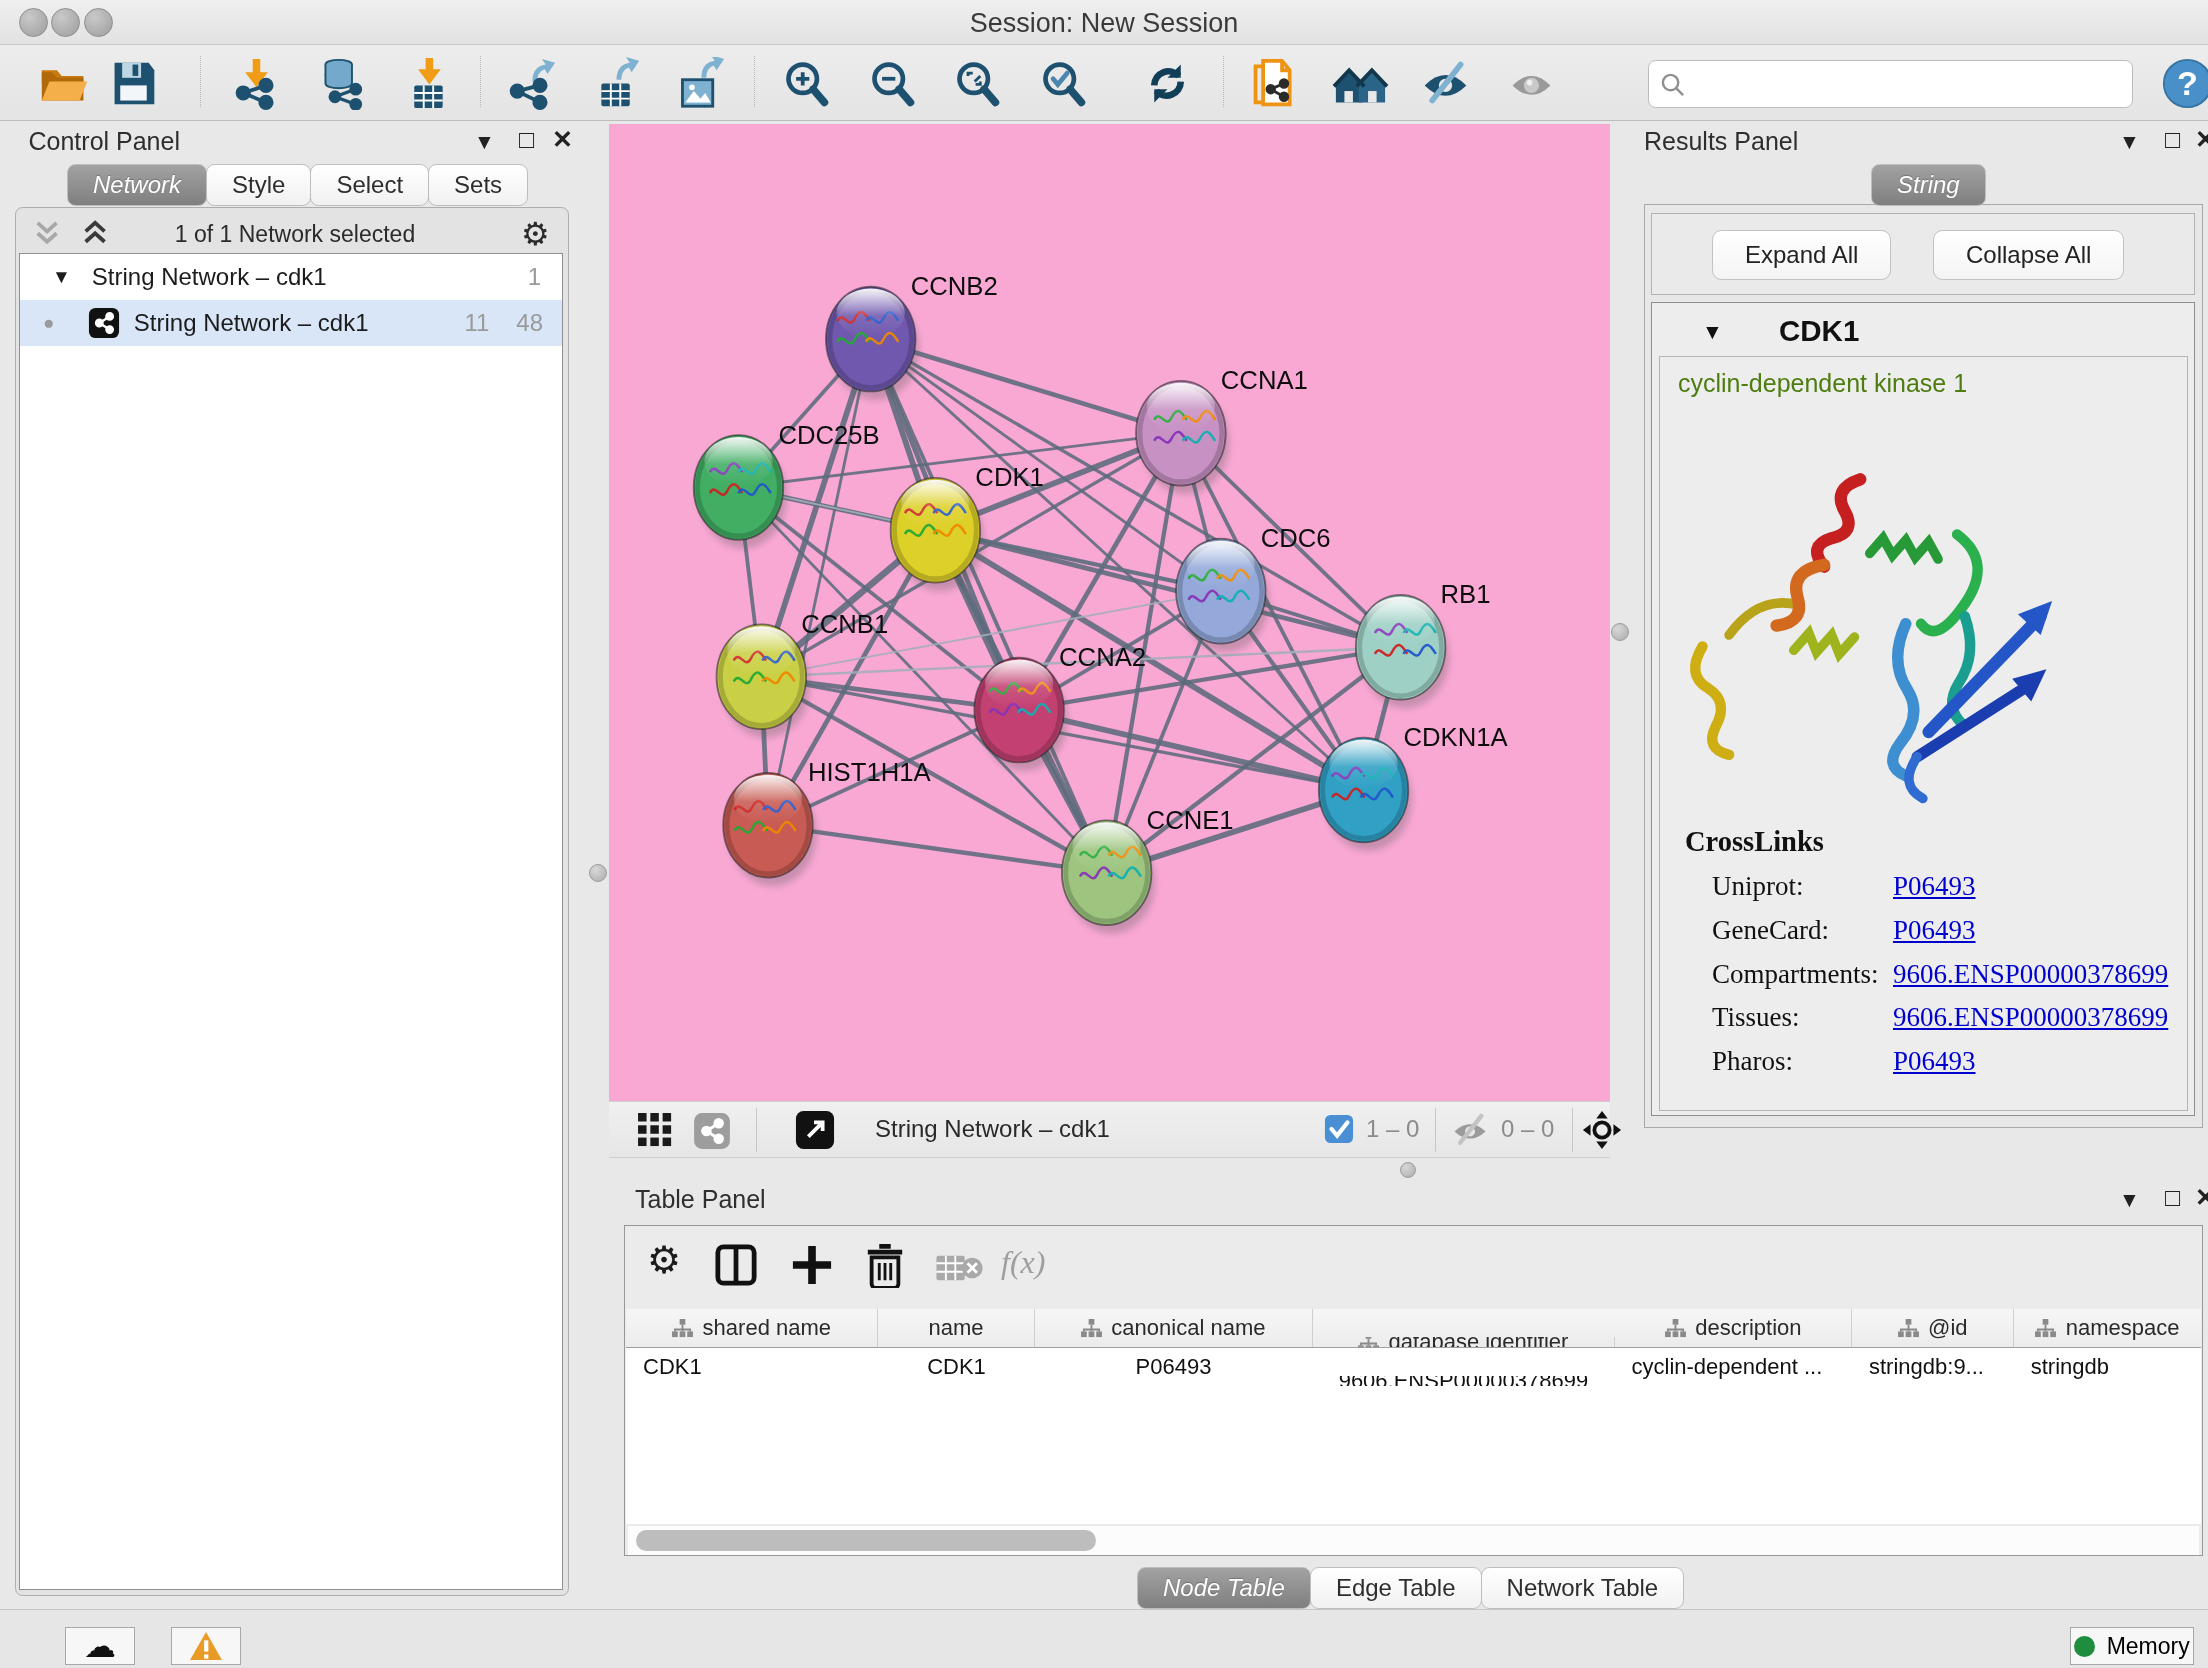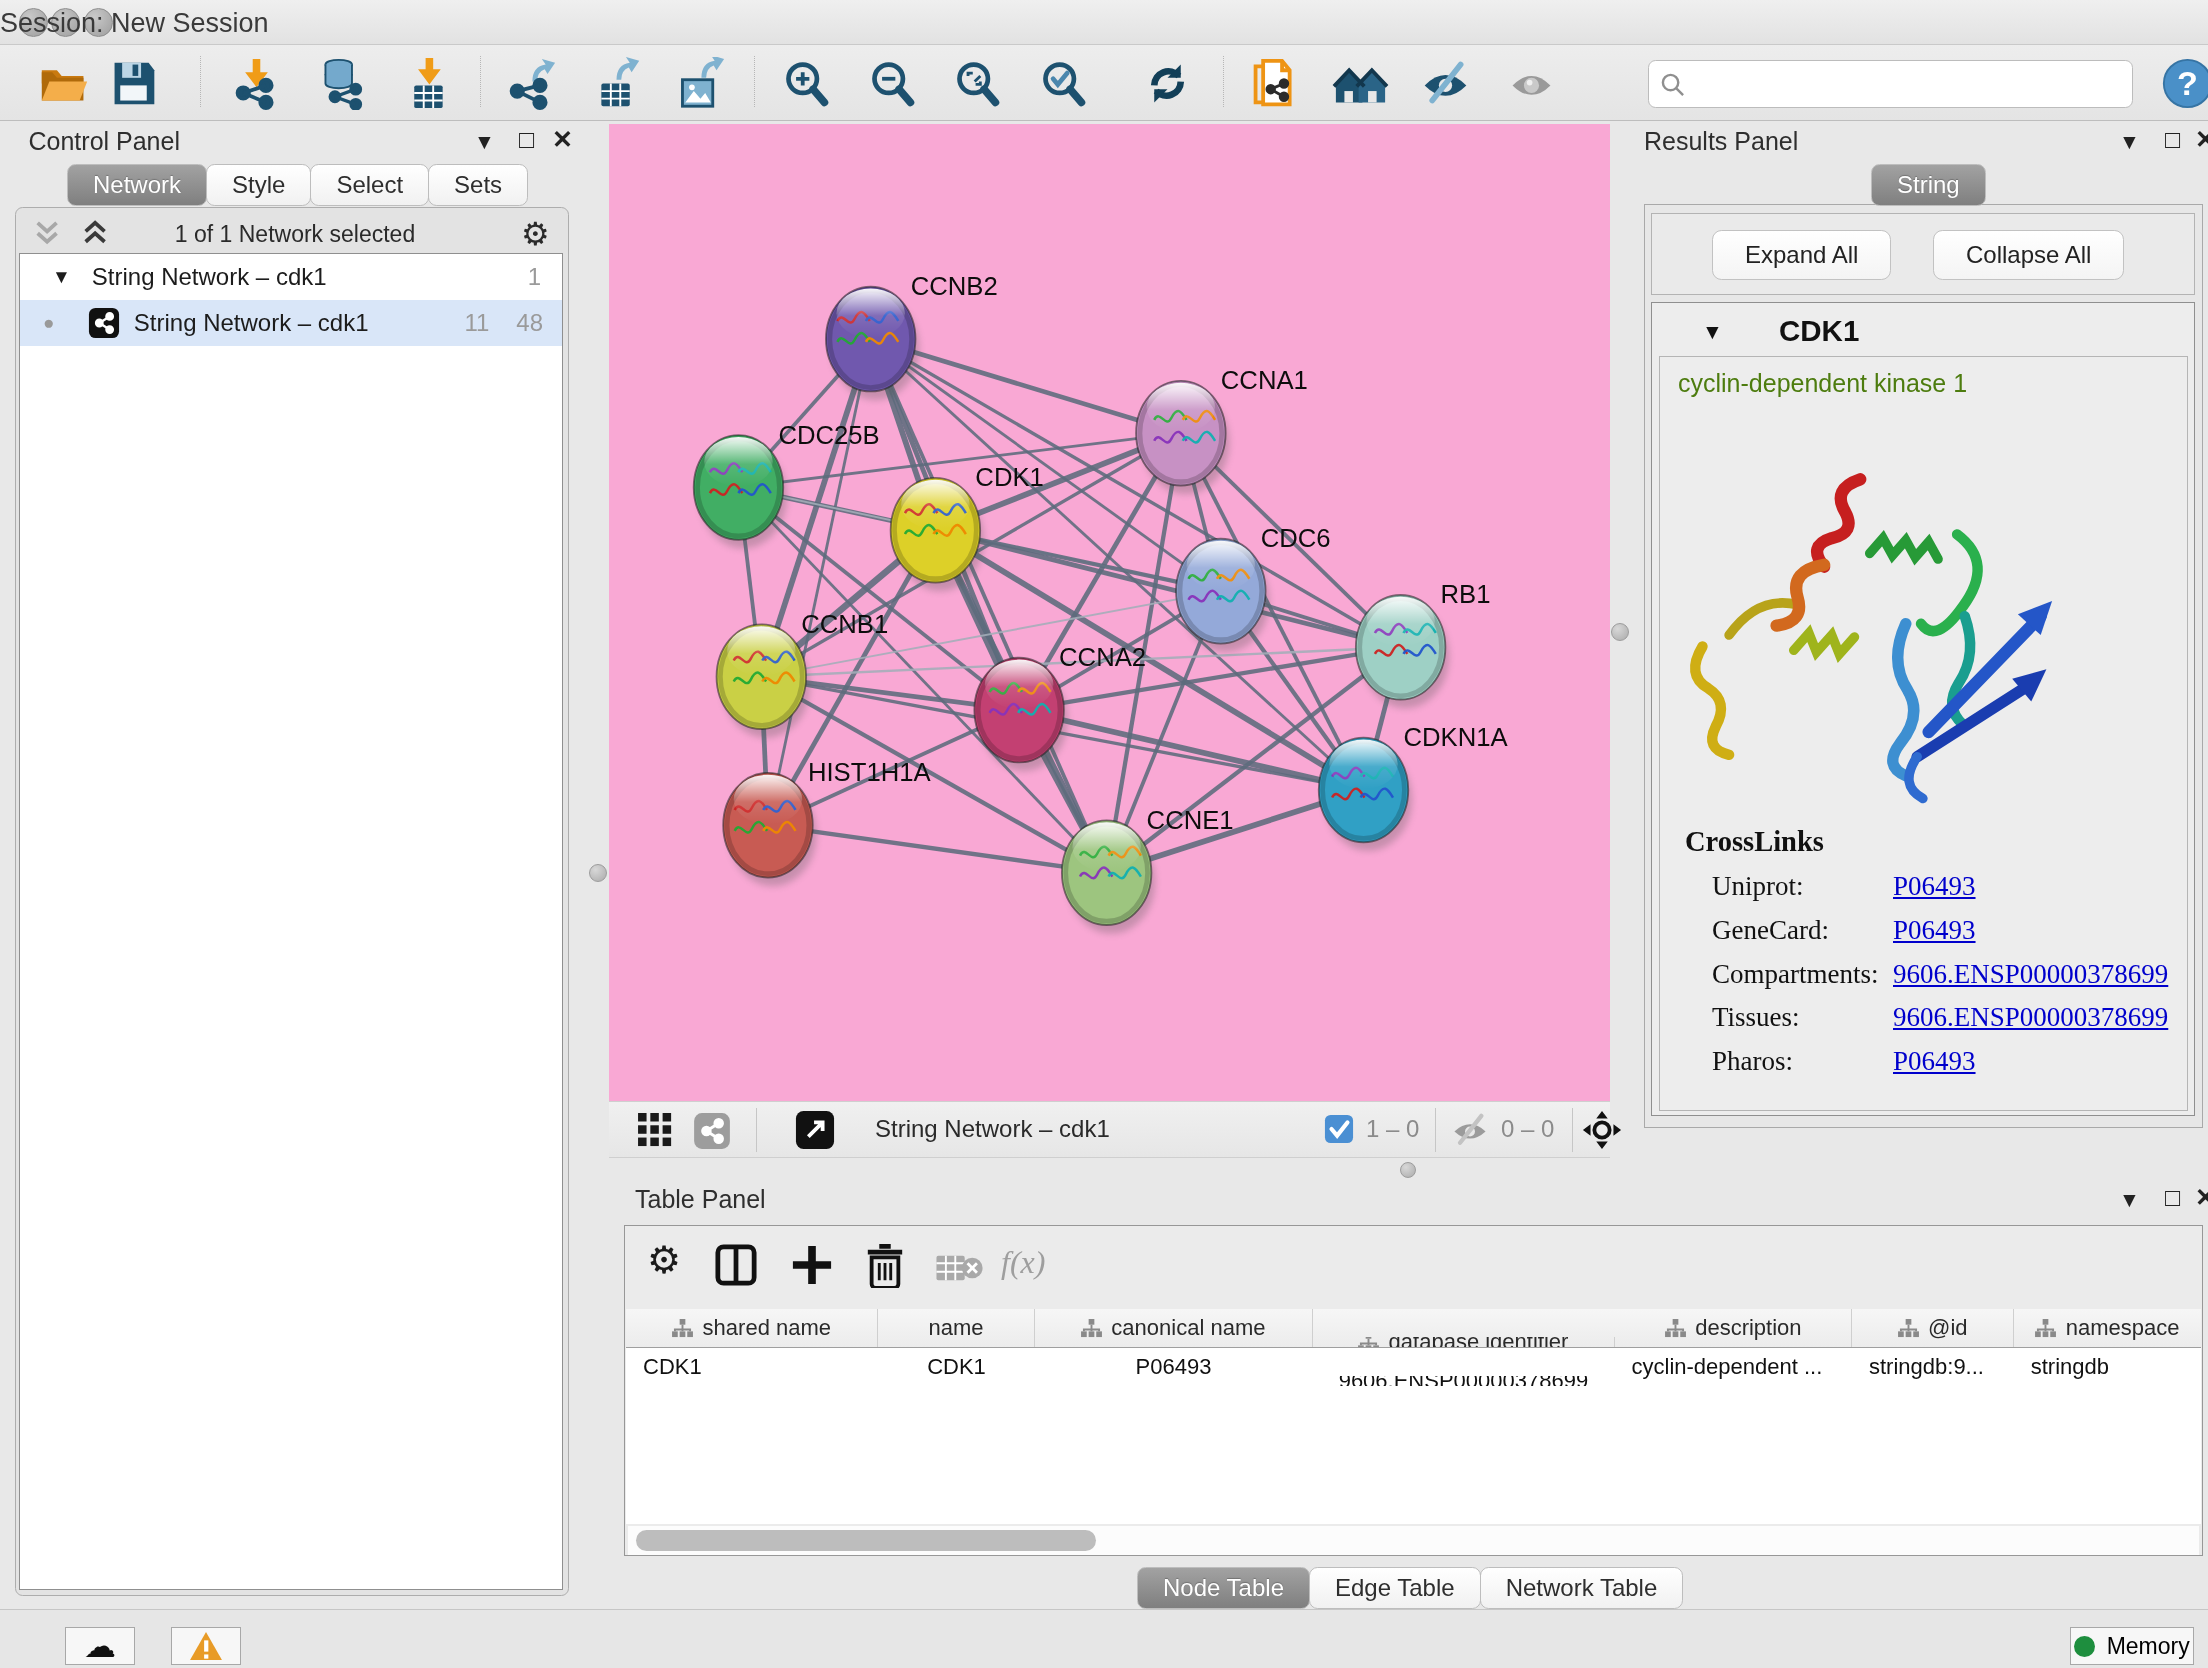--- a/index.html
+++ b/index.html
@@ -1,32 +1,32 @@
 <!DOCTYPE html>
 <html style="font-size:15px"><head>
 <meta charset="utf-8">
 <style>
   html,body{margin:0;padding:0;background:#e8e8e8;font-family:"Liberation Sans",sans-serif;-webkit-font-smoothing:antialiased;}
   #window{position:relative;width:2208px;height:1668px;background:#e8e8e8;overflow:hidden;}
   .abs{position:absolute;}
   
   #titlebar{left:0;top:0;width:2208px;height:44px;background:linear-gradient(#efefef,#e2e2e2);border-bottom:1px solid #c9c9c9;}
   .traffic{width:27px;height:27px;border-radius:50%;background:radial-gradient(circle at 35% 30%,#c9c9c9,#9d9d9d);border:1px solid #8d8d8d;top:7.6px;}
-  #win-title{width:100%;top:7.6px;font-size:27px;color:#3a3a3a;}
+  #win-title{width:100%;text-align:center;top:7.6px;font-size:27px;color:#3a3a3a;}
   
   #toolbar{left:0;top:45px;width:2208px;height:75px;background:linear-gradient(#ededed,#e4e4e4);border-bottom:1px solid #bdbdbd;}
   .tbtn{top:9.5px;width:57px;height:57px;display:flex;align-items:center;justify-content:center;cursor:default;}
   .tb-div{top:11.4px;width:0;height:51px;border-left:1.9px dotted #b6b6b6;}
   #search-wrap{left:1648px;top:15px;width:483px;height:46px;background:#fff;border:1px solid #bcbcbc;border-radius:7.6px;}
   #search-input{position:absolute;left:44px;top:1.9px;width:428px;height:38px;border:none;outline:none;font-size:23px;background:transparent;}
   
   .panel-title{font-size:25px;color:#2e2e2e;}
   .winctl{font-size:25px;color:#222;line-height:1;}
   .seg{height:42px;display:flex;align-items:center;justify-content:center;padding:0 25px;font-size:24px;color:#2e2e2e;background:linear-gradient(#ffffff,#f1f1f1);border:1px solid #bdbdbd;margin-left:-1px;border-radius:8.6px;box-sizing:border-box;}
-  .seg.sel{background:linear-gradient(#a2a2a2,#7f7f7f);color:#fff;text-shadow:0 -1px 1px rgba(0,0,0,.25);}
+  .seg.sel{background:linear-gradient(#a2a2a2,#7f7f7f);color:#fff;text-shadow:0 -1px 1px rgba(0,0,0,.25);font-style:italic;}
   
   #cp-box{left:15px;top:207px;width:552px;height:1387px;background:#e3e3e3;border:1px solid #adadad;border-radius:7.6px;}
   #cp-tree{left:19px;top:253px;width:544px;height:1337px;background:#fff;border:1.9px solid #8f8f8f;box-sizing:border-box;}
   .tree-row{height:46px;display:flex;align-items:center;font-size:24px;color:#1c1c1c;}
   .cnt{color:#9a9a9a;}
   
   #netbar{left:609px;top:1101px;width:1001px;height:55px;background:linear-gradient(#f0f0f0,#e6e6e6);border-top:1px solid #cfcfcf;border-bottom:1px solid #cfcfcf;}
   .nb-div{top:5.7px;width:0;height:44px;border-left:1px solid #c6c6c6;}
   
   #rp-outer{left:1644px;top:204px;width:559px;height:924px;background:#e7e7e7;border:1.9px solid #a9a9a9;box-sizing:border-box;}

